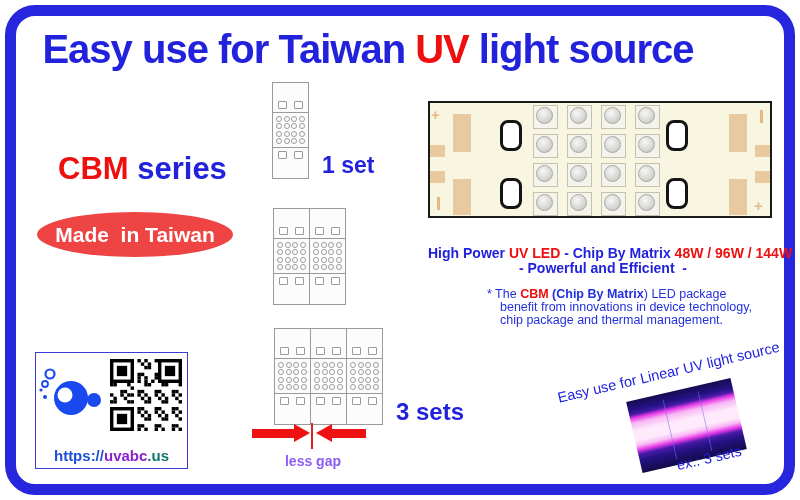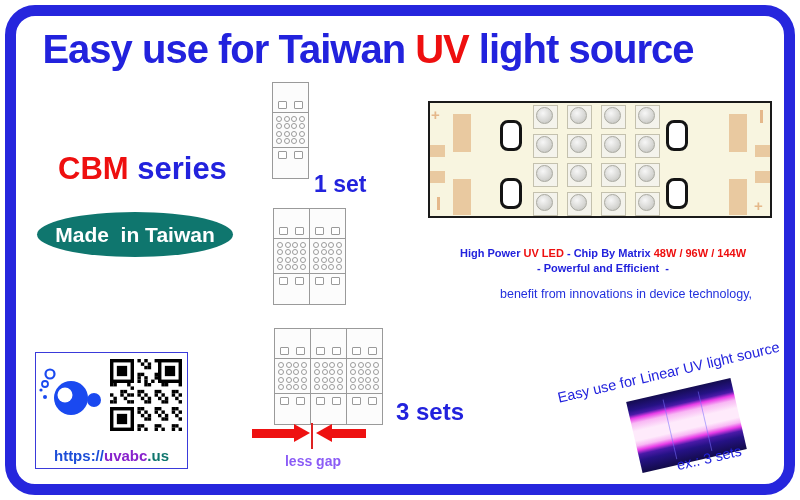--- a/index.html
+++ b/index.html
@@ -9,21 +9,21 @@
   .frame{position:absolute;left:5px;top:5px;width:790px;height:490px;
     border:11px solid #2626dd;border-radius:30px;box-sizing:border-box;}
 
   
   .title{position:absolute;top:27px;left:28px;width:680px;text-align:center;
     font-size:40px;font-weight:bold;color:#2222dd;white-space:nowrap;letter-spacing:-1px;}
   .red{color:#ee0f0f;}
 
   
   .series{position:absolute;left:58px;top:151px;font-size:31px;font-weight:bold;color:#2222dd;white-space:nowrap;}
-  .badge{position:absolute;left:37px;top:212px;width:196px;height:45px;background:#0f766e;
+  .badge{position:absolute;left:37px;top:212px;width:196px;height:45px;background:#ef4444;
     border-radius:50%;color:#fff;font-weight:bold;font-size:21px;
     display:flex;align-items:center;justify-content:center;white-space:nowrap;}
 
   
   .qr-box{position:absolute;left:35px;top:352px;width:151px;height:115px;border:1px solid #3a3ada;background:#fff;}
   .qr-box svg.logo{position:absolute;left:1px;top:6px;}
   .qr-box svg.qr{position:absolute;right:5px;top:5px;}
   .url{position:absolute;bottom:4px;left:0;width:100%;text-align:center;
     font-size:15px;font-weight:bold;white-space:nowrap;}
   .url .scheme{color:#1d4ed8;}
@@ -38,21 +38,21 @@
   .mod-top,.mod-bot{position:relative;height:31%;}
   .mod-mid{height:37%;border-top:1px solid #9a9a9a;border-bottom:1px solid #9a9a9a;
     box-sizing:border-box;display:flex;flex-direction:column;justify-content:space-evenly;padding:1px 2px;}
   .crow{display:flex;justify-content:space-evenly;}
   .mcirc{width:6px;height:6px;border:1px solid #9a9a9a;border-radius:50%;background:#fff;box-sizing:border-box;display:block;}
   .msq{position:absolute;width:7px;height:6px;border:1px solid #9a9a9a;background:#fff;border-radius:1px;}
   .mod-top .msq{bottom:3px;}
   .mod-bot .msq{top:3px;}
   .msq.sq1{left:5px;} .msq.sq2{left:21px;}
   .set-label{position:absolute;font-size:23px;font-weight:bold;color:#2222dd;white-space:nowrap;}
-  #set1 .set-label{left:42px;top:70px;margin-top:19px;}
+  #set1 .set-label{left:50px;top:70px;}
   #set2 .set-label{left:84px;top:70px;}
   #set3 .set-label{left:122px;top:70px;font-size:24px;}
 
   
   .ar-body{position:absolute;background:#ee1111;height:9px;top:429px;}
   .ar-head{position:absolute;width:0;height:0;top:424px;border-top:9px solid transparent;border-bottom:9px solid transparent;}
   .gap-line{position:absolute;left:311px;top:423px;width:2px;height:26px;background:#dd2222;}
   .gap-label{position:absolute;left:280px;top:453px;width:66px;text-align:center;
     font-size:14px;font-weight:bold;color:#8b5cf6;white-space:nowrap;}
 
@@ -64,21 +64,21 @@
   .led-cell{background:#f4f3ec;border:1px solid #c4c1ae;position:relative;box-sizing:border-box;}
   .led-cell::after{content:"";position:absolute;left:2px;top:1px;width:17px;height:17px;border-radius:50%;
     background:radial-gradient(circle at 40% 35%, #f7f7f7, #d6d6d3 60%, #b9b9b4);border:1px solid #a9a9a0;box-sizing:border-box;}
   .hole{position:absolute;width:16px;height:25px;background:#fff;border:3px solid #141414;border-radius:8px;}
   .pad{position:absolute;background:#e9c9a0;}
   .polarity{position:absolute;color:#e5b88a;font-weight:bold;font-size:15px;line-height:14px;}
   .pbar{position:absolute;width:3px;height:13px;background:#e5b88a;}
 
   
   .headline{position:absolute;left:428px;top:246px;width:350px;text-align:center;
-    font-size:11px;font-weight:bold;color:#2222dd;line-height:15px;white-space:nowrap;}
+    font-size:14px;font-weight:bold;color:#2222dd;line-height:15px;white-space:nowrap;}
   .bullets{position:absolute;left:487px;top:288px;font-size:12.5px;color:#2230dd;line-height:13px;}
   .b-cont{padding-left:13px;}
   .bullet2{margin-top:9px;}
   .bold{font-weight:bold;}
 
   
   .rot-caption{position:absolute;left:556px;top:390px;width:232px;transform:rotate(-13deg);
     transform-origin:0 0;font-size:14.5px;color:#2222dd;white-space:nowrap;}
   .uv-photo{position:absolute;left:633px;top:389px;width:107px;height:73px;transform:rotate(-13deg);
     background:linear-gradient(180deg,
@@ -494,21 +494,23 @@
   <div class="pbar" style="left:330px;top:7px;"></div>
   <div class="polarity" style="left:324px;top:96px;">+</div>
 </div>
 
 <div class="headline">
   <div><span>High Power </span><span class="red">UV LED</span><span> - Chip By Matrix </span><span class="red">48W / 96W / 144W</span></div>
   <div>- Powerful and Efficient &nbsp;-</div>
 </div>
 
 <div class="bullets">
+  <div><span>* The </span><span class="red bold">CBM</span><span class="bold"> (</span><span class="bold">Chip By Matrix</span><span>) LED package</span></div>
   <div class="b-cont">benefit from innovations in device technology,</div>
+  <div class="b-cont">chip package and thermal management.</div>
 </div>
 
 <div class="rot-caption">Easy use for Linear UV light source</div>
 <div class="uv-photo">
   <div class="uv-div d1"></div>
   <div class="uv-div d2"></div>
 </div>
 <div class="ex-label">ex.: 3 sets</div>
 
 </body></html>

